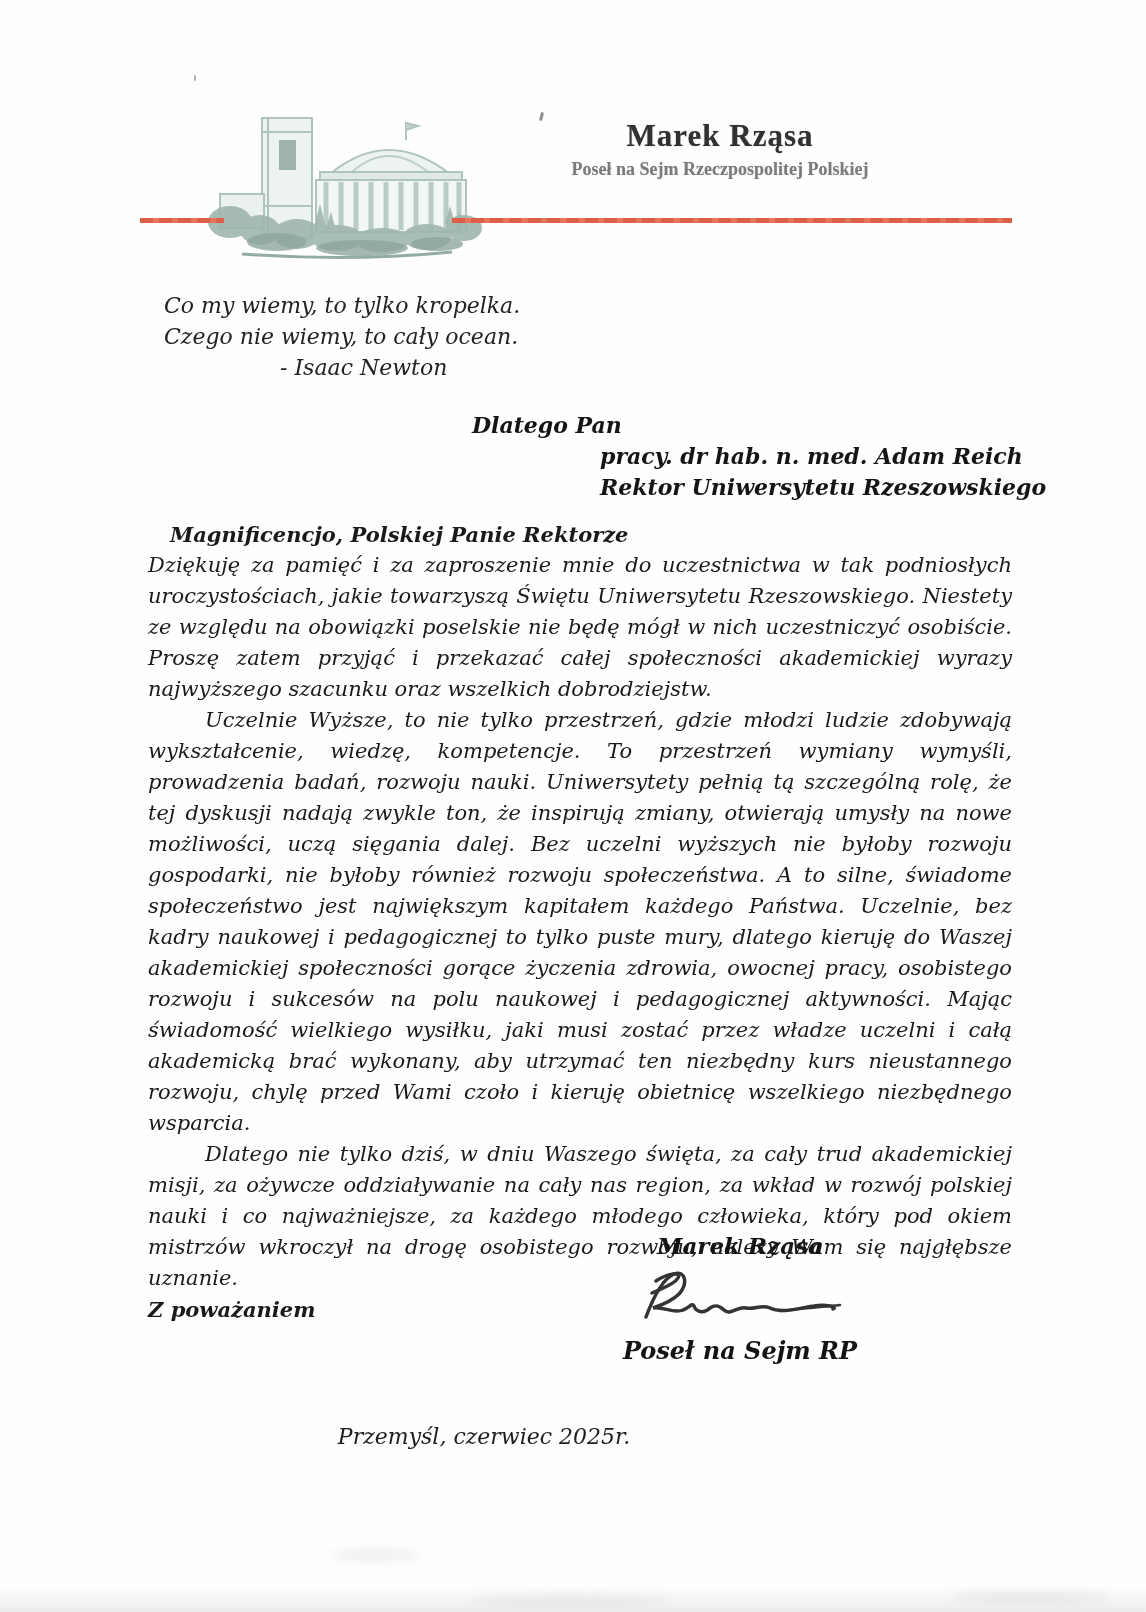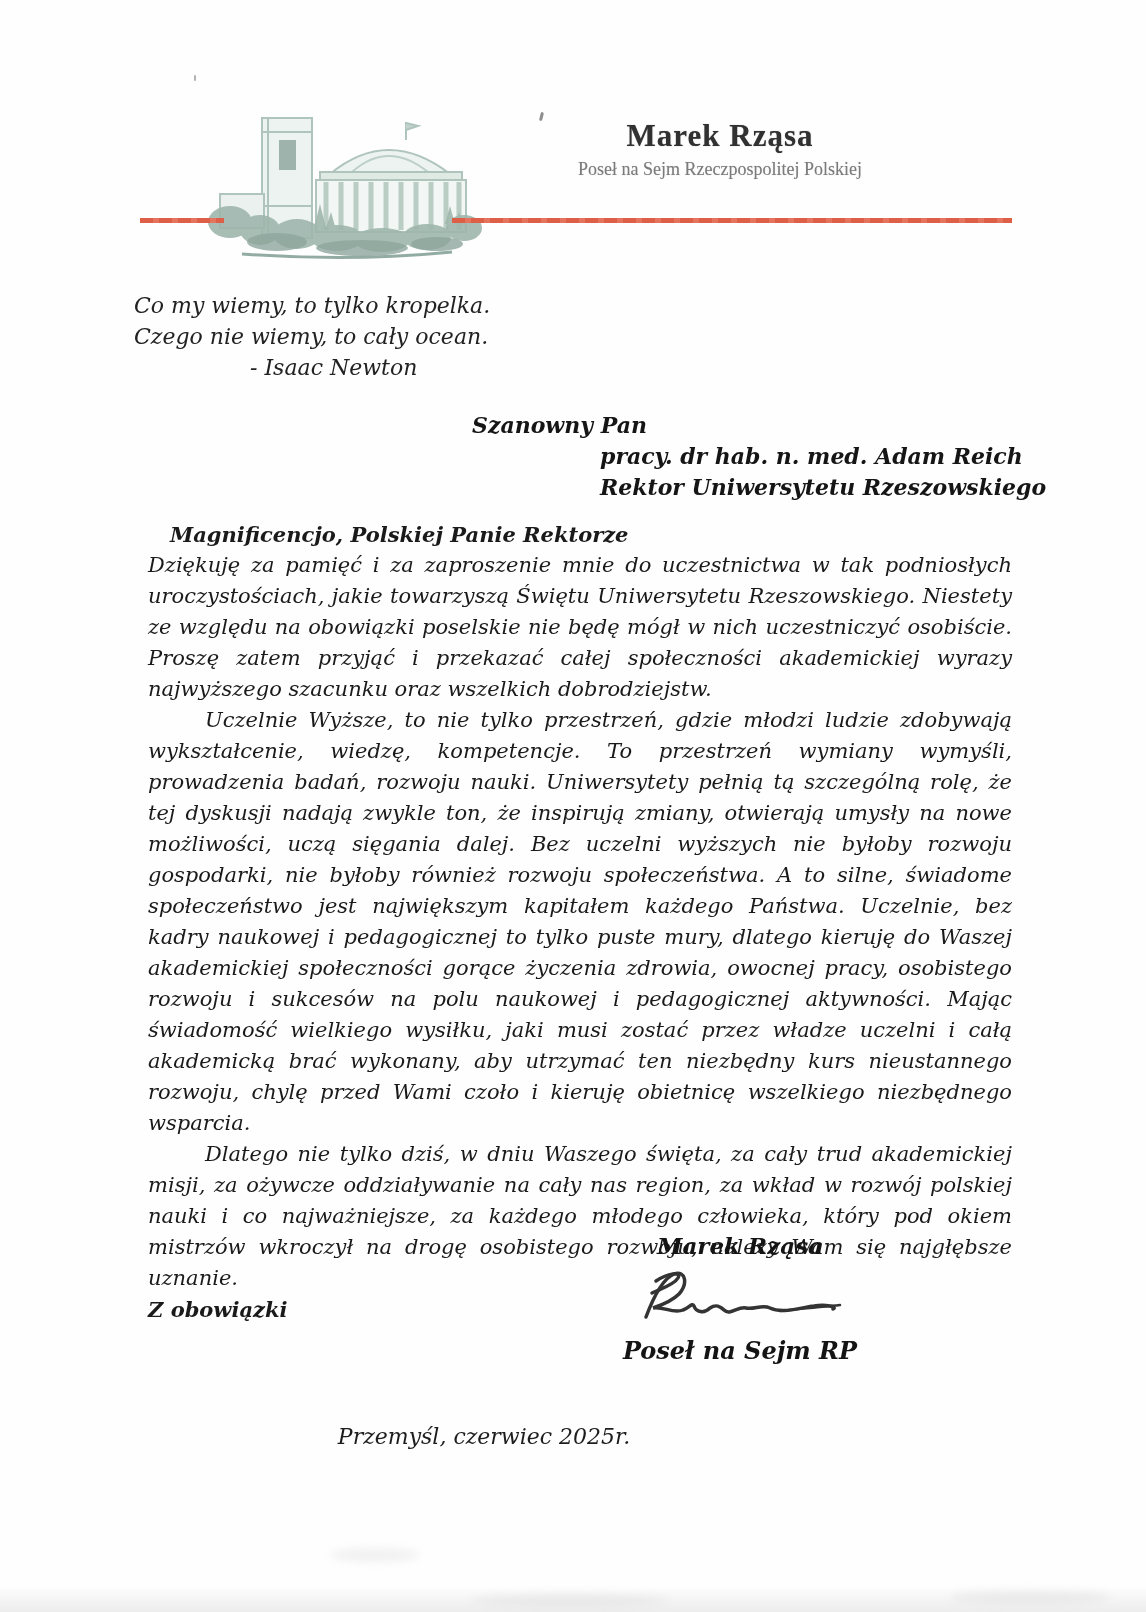--- a/index.html
+++ b/index.html
@@ -9,31 +9,32 @@
   }
   
   .letterhead-name-block{position:absolute;top:118px;left:500px;width:440px;text-align:center;}
   .lh-name{
     font-family:"Liberation Serif", serif;font-weight:700;font-size:31px;color:#313131;
     letter-spacing:1px;text-shadow:0 0 1px rgba(70,70,70,.55);
   }
   .lh-subtitle{
     font-family:"Liberation Serif", serif;font-size:18px;color:#7b7b7b;margin-top:5px;
     text-shadow:0 0 1px rgba(120,120,120,.4);
+    font-weight:bold;
   }
   .rule{position:absolute;top:218px;height:5px;
     background:repeating-linear-gradient(90deg,#dd5f48 0 13px,#e5745f 13px 19px);}
   .rule-left{left:140px;width:84px;}
   .rule-right{left:452px;width:560px;}
   .logo{position:absolute;left:202px;top:110px;width:288px;height:150px;}
   .speck1{position:absolute;left:540px;top:112px;width:3px;height:9px;background:#8d8d8d;
     border-radius:2px;transform:rotate(14deg);}
   .speck2{position:absolute;left:194px;top:75px;width:2px;height:6px;background:#b2b2b2;border-radius:1px;}
   
-  .quote{position:absolute;left:134px;top:290px;font-style:italic;font-size:22px;line-height:31px;color:#222;}
+  .quote{position:absolute;left:164px;top:290px;font-style:italic;font-size:22px;line-height:31px;color:#222;}
   .quote-attr{margin-left:116px;}
   
   .recipient{position:absolute;left:472px;top:410px;font-style:italic;font-weight:700;
     font-size:22px;line-height:31px;color:#151515;}
   .recipient-indent{margin-left:128px;}
   
   .letter{position:absolute;left:148px;top:519px;width:864px;
     font-style:italic;font-size:21px;line-height:31px;text-align:justify;color:#1a1a1a;}
   .letter p{margin:0;}
   .greeting{font-weight:700;text-indent:22px;text-align:left;}
@@ -124,31 +125,31 @@
   <div class="speck1"></div>
   <div class="speck2"></div>
 
   <div class="quote">
     <div>Co my wiemy, to tylko kropelka.</div>
     <div>Czego nie wiemy, to cały ocean.</div>
     <div class="quote-attr">- Isaac Newton</div>
   </div>
 
   <div class="recipient">
-    <div>Szanowny Pan</div>
+    <div>Dlatego Pan</div>
     <div class="recipient-indent">pracy. dr hab. n. med. Adam Reich</div>
     <div class="recipient-indent">Rektor Uniwersytetu Rzeszowskiego</div>
   </div>
 
   <div class="letter">
     <p class="greeting">Magnificencjo, Polskiej Panie Rektorze</p>
     <p>Dziękuję za pamięć i za zaproszenie mnie do uczestnictwa w tak podniosłych uroczystościach, jakie towarzyszą Świętu Uniwersytetu Rzeszowskiego. Niestety ze względu na obowiązki poselskie nie będę mógł w nich uczestniczyć osobiście. Proszę zatem przyjąć i przekazać całej społeczności akademickiej wyrazy najwyższego szacunku oraz wszelkich dobrodziejstw.</p>
     <p class="para-indent">Uczelnie Wyższe, to nie tylko przestrzeń, gdzie młodzi ludzie zdobywają wykształcenie, wiedzę, kompetencje. To przestrzeń wymiany wymyśli, prowadzenia badań, rozwoju nauki. Uniwersytety pełnią tą szczególną rolę, że tej dyskusji nadają zwykle ton, że inspirują zmiany, otwierają umysły na nowe możliwości, uczą sięgania dalej. Bez uczelni wyższych nie byłoby rozwoju gospodarki, nie byłoby również rozwoju społeczeństwa. A to silne, świadome społeczeństwo jest największym kapitałem każdego Państwa. Uczelnie, bez kadry naukowej i pedagogicznej to tylko puste mury, dlatego kieruję do Waszej akademickiej społeczności gorące życzenia zdrowia, owocnej pracy, osobistego rozwoju i sukcesów na polu naukowej i pedagogicznej aktywności. Mając świadomość wielkiego wysiłku, jaki musi zostać przez władze uczelni i całą akademicką brać wykonany, aby utrzymać ten niezbędny kurs nieustannego rozwoju, chylę przed Wami czoło i kieruję obietnicę wszelkiego niezbędnego wsparcia.</p>
     <p class="para-indent">Dlatego nie tylko dziś, w dniu Waszego święta, za cały trud akademickiej misji, za ożywcze oddziaływanie na cały nas region, za wkład w rozwój polskiej nauki i co najważniejsze, za każdego młodego człowieka, który pod okiem mistrzów wkroczył na drogę osobistego rozwoju, należy Wam się najgłębsze uznanie.</p>
-    <p class="closing">Z obowiązki</p>
+    <p class="closing">Z poważaniem</p>
   </div>
 
   <div class="sig-block">
     <div>Marek Rząsa</div>
     <svg class="sig-script" width="220" height="64" viewBox="0 0 220 64" aria-hidden="true">
       <g fill="none" stroke="#343434" stroke-linecap="round">
         <path d="M26,16 C38,8 52,6 48,13 C44,20 30,24 22,28" stroke-width="3.5"></path>
         <path d="M16,52 C22,36 32,14 44,9 C56,5 58,19 49,29 C41,37 29,41 23,43
                  C33,41 43,49 53,45 C59,43 62,37 64,41 C66,47 74,49 80,43
                  C86,39 90,41 94,45 C100,51 108,41 116,43 C124,45 132,39 140,43

